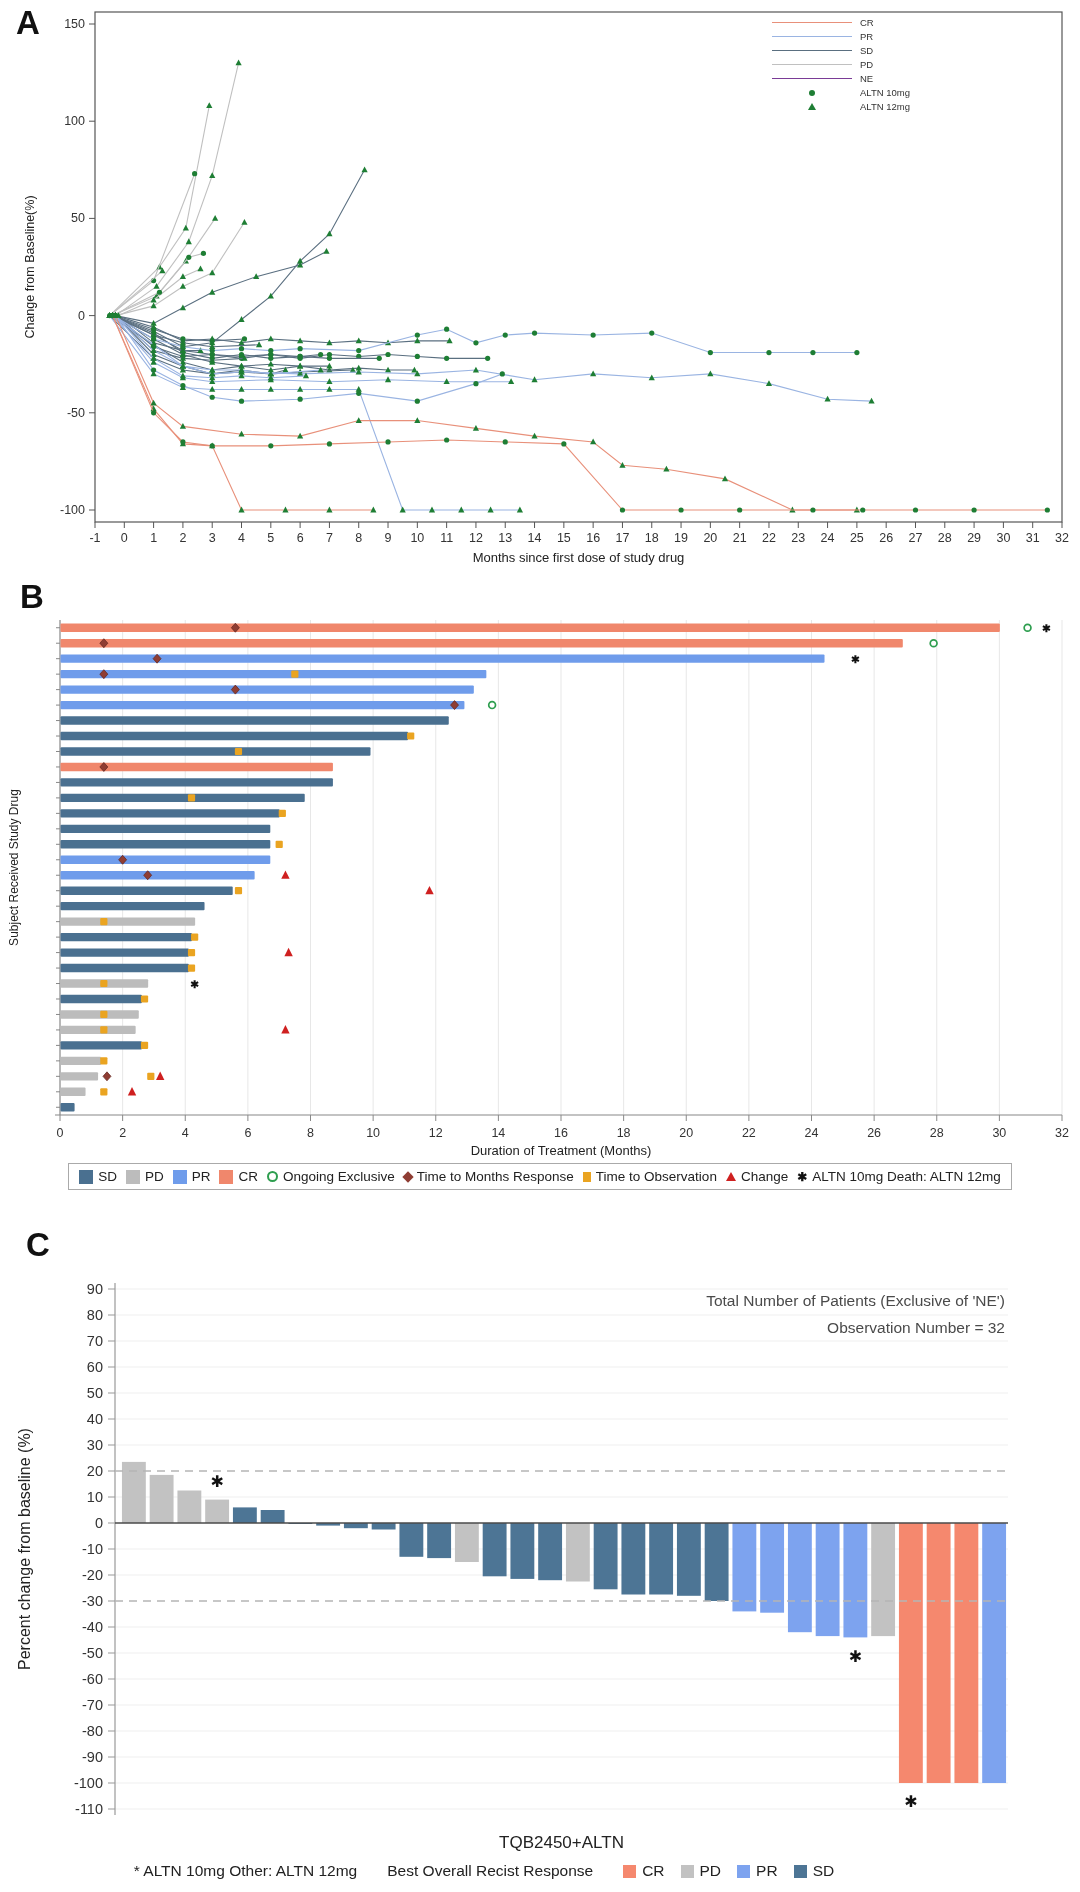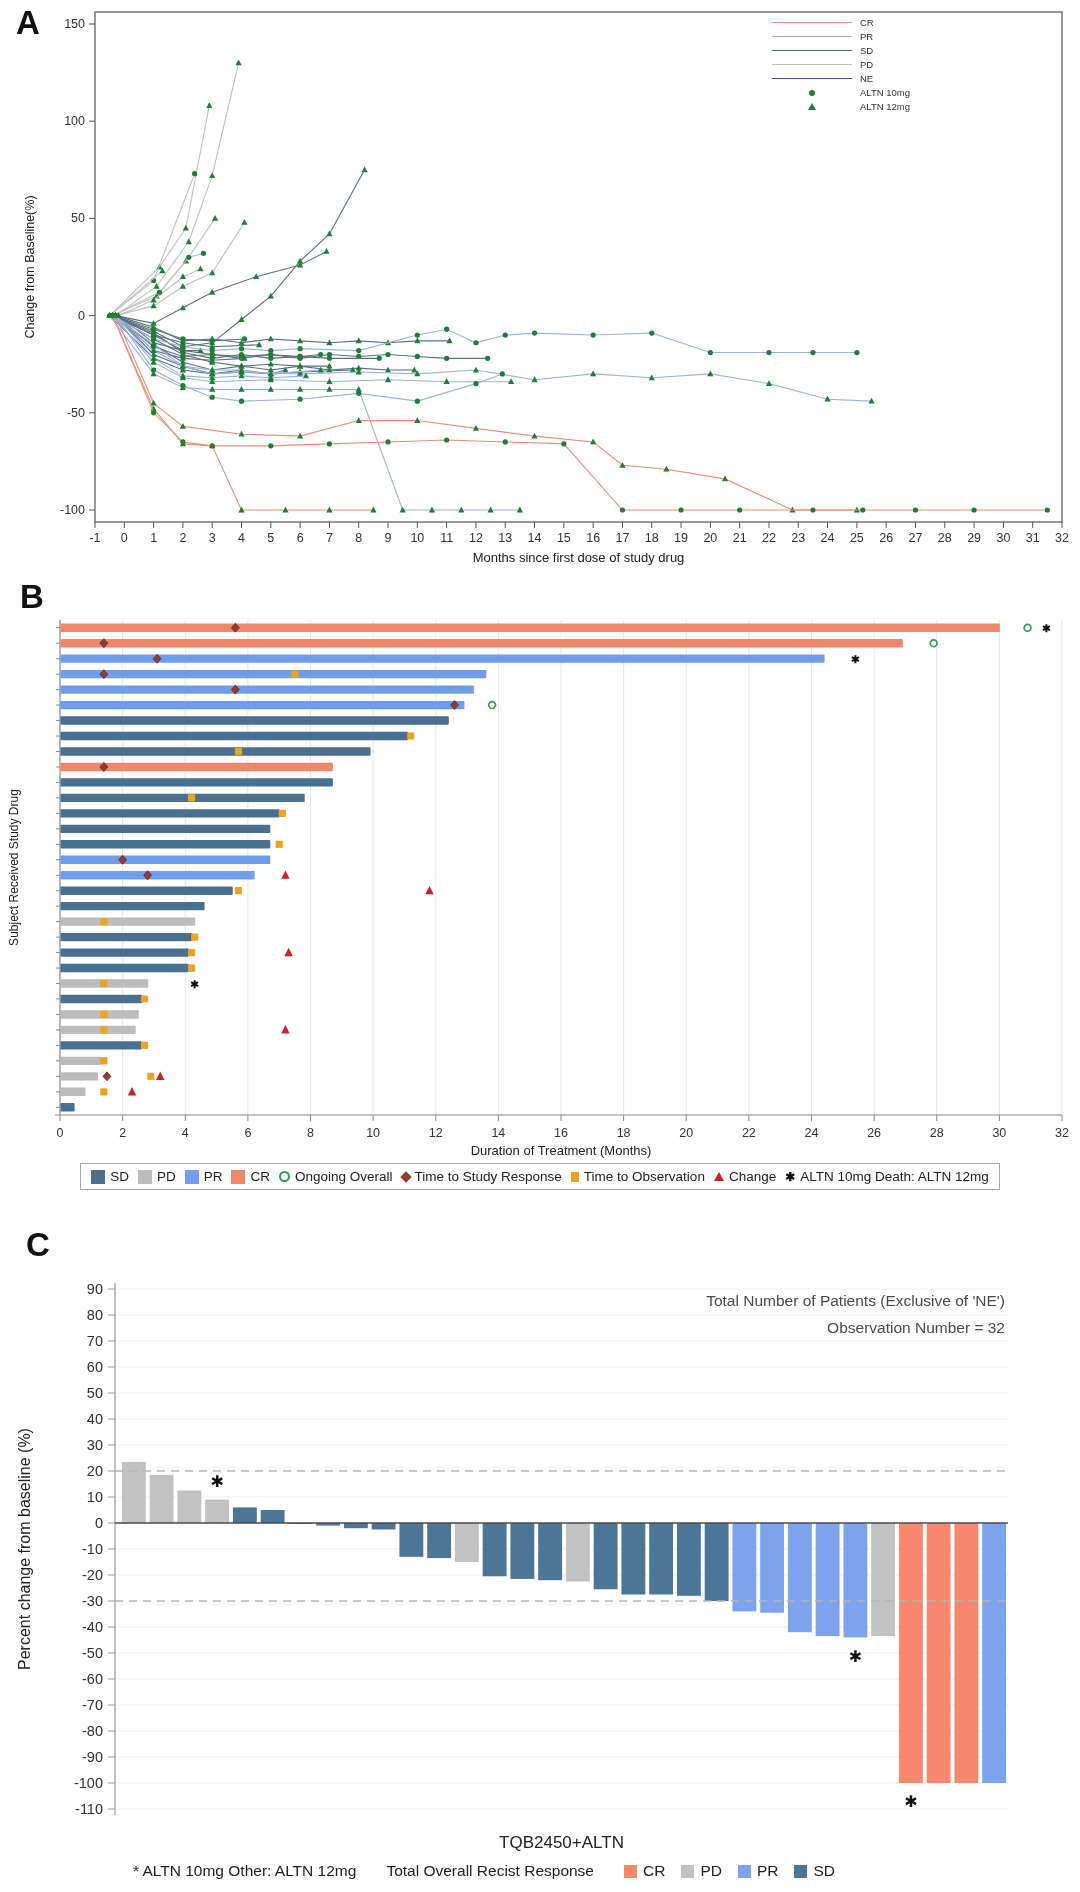--- a/index.html
+++ b/index.html
@@ -764,25 +764,25 @@
       <span class="item">
         <span class="sw-sq" style="background:#6f9ceb;border-color:#6f9ceb"></span>
         <span>PR</span>
       </span>
       <span class="item">
         <span class="sw-sq" style="background:#f0876c;border-color:#f0876c"></span>
         <span>CR</span>
       </span>
       <span class="item">
         <span class="sw-ring"></span>
-        <span>Ongoing Overall</span>
+        <span>Ongoing Exclusive</span>
       </span>
       <span class="item">
         <span class="sw-diamond" style="background:#8f3d33"></span>
-        <span>Time to Study Response</span>
+        <span>Time to Months Response</span>
       </span>
       <span class="item">
         <span class="sw-sq-small" style="background:#eaa421"></span>
         <span>Time to Observation</span>
       </span>
       <span class="item">
         <span class="sw-tri" style="border-bottom:9px solid #cf2020"></span>
         <span>Change</span>
       </span>
       <span class="item">
@@ -894,21 +894,21 @@
     <line x1="115" y1="381" x2="1008" y2="381" stroke="#b5b5b5" stroke-width="1.3" stroke-dasharray="8 6"></line>
     <line x1="115" y1="303" x2="1008" y2="303" stroke="#4a4a4a" stroke-width="1.6"></line>
     <text x="1005" y="86" font-size="15.5" text-anchor="end" fill="#4a4a4a">Total Number of Patients (Exclusive of 'NE')</text>
     <text x="1005" y="113" font-size="15.5" text-anchor="end" fill="#4a4a4a">Observation Number = 32</text>
     <text x="30" y="329" font-size="16" text-anchor="middle" fill="#222" transform="rotate(-90 30 329)">Percent change from baseline (%)</text>
     <text x="561.5" y="628" font-size="17" text-anchor="middle" fill="#222">TQB2450+ALTN</text>
   </svg>
 
 <div id="footC">
   <span>* ALTN 10mg Other: ALTN 12mg</span>
-  <span>Total Overall Recist Response</span>
+  <span>Best Overall Recist Response</span>
   <span id="legendC" style="display:inline-flex;gap:16px;">
       <span class="item">
         <span class="csw" style="background:#f5886e"></span>
         <span>CR</span>
       </span>
       <span class="item">
         <span class="csw" style="background:#c2c2c2"></span>
         <span>PD</span>
       </span>
       <span class="item">

